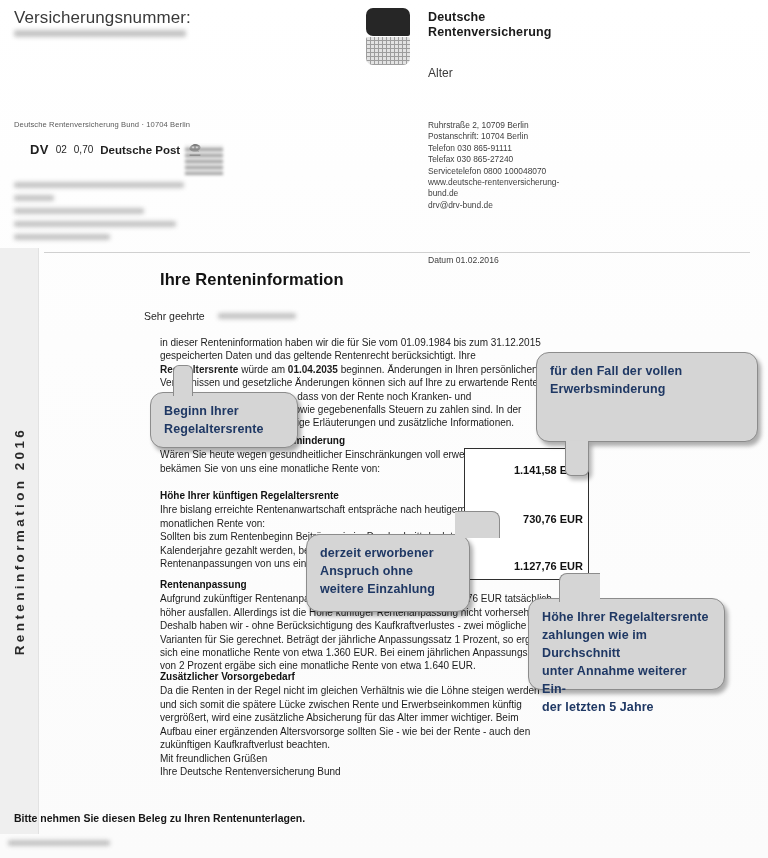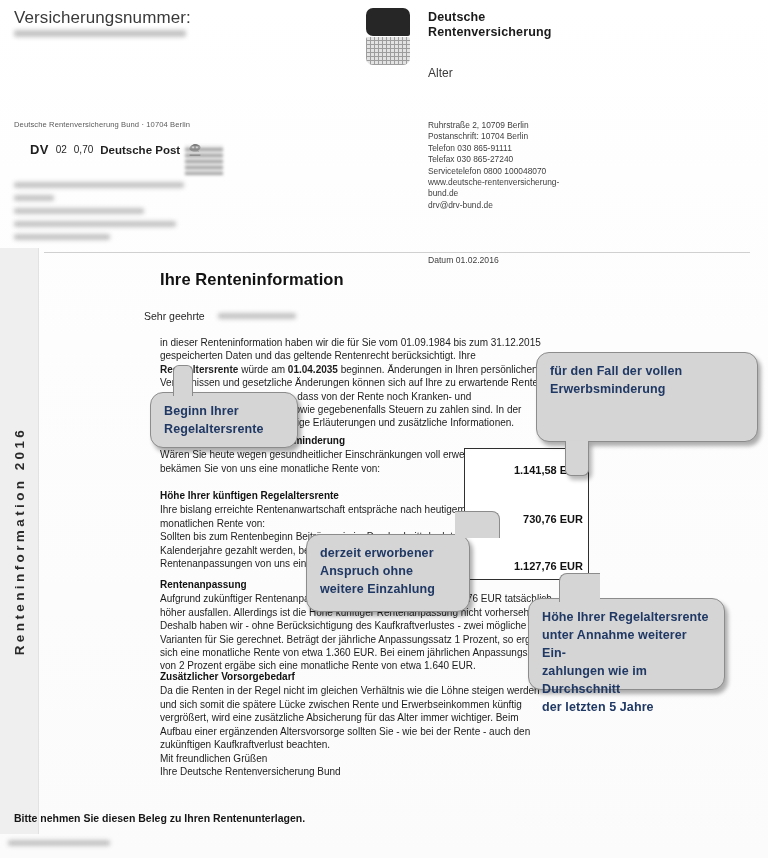--- a/index.html
+++ b/index.html
@@ -416,22 +416,22 @@
   <div class="callout" id="co-derzeit">
     <div class="tail-a"></div>
     <span class="line">derzeit erworbener</span>
     <span class="line">Anspruch ohne</span>
     <span class="line">weitere Einzahlung</span>
   </div>
 
   <div class="callout" id="co-hoehe">
     <div class="tail-a"></div>
     <span class="line">Höhe Ihrer Regelaltersrente</span>
+    <span class="line">zahlungen wie im Durchschnitt</span>
     <span class="line">unter Annahme weiterer Ein-</span>
-    <span class="line">zahlungen wie im Durchschnitt</span>
     <span class="line">der letzten 5 Jahre</span>
   </div>
 
 
   <div class="footer-note">Bitte nehmen Sie diesen Beleg zu Ihren Rentenunterlagen.</div>
   <div class="redact" style="left:8px;top:840px;width:102px;height:6px;"></div>
 
 </div>
 
 </body></html>

